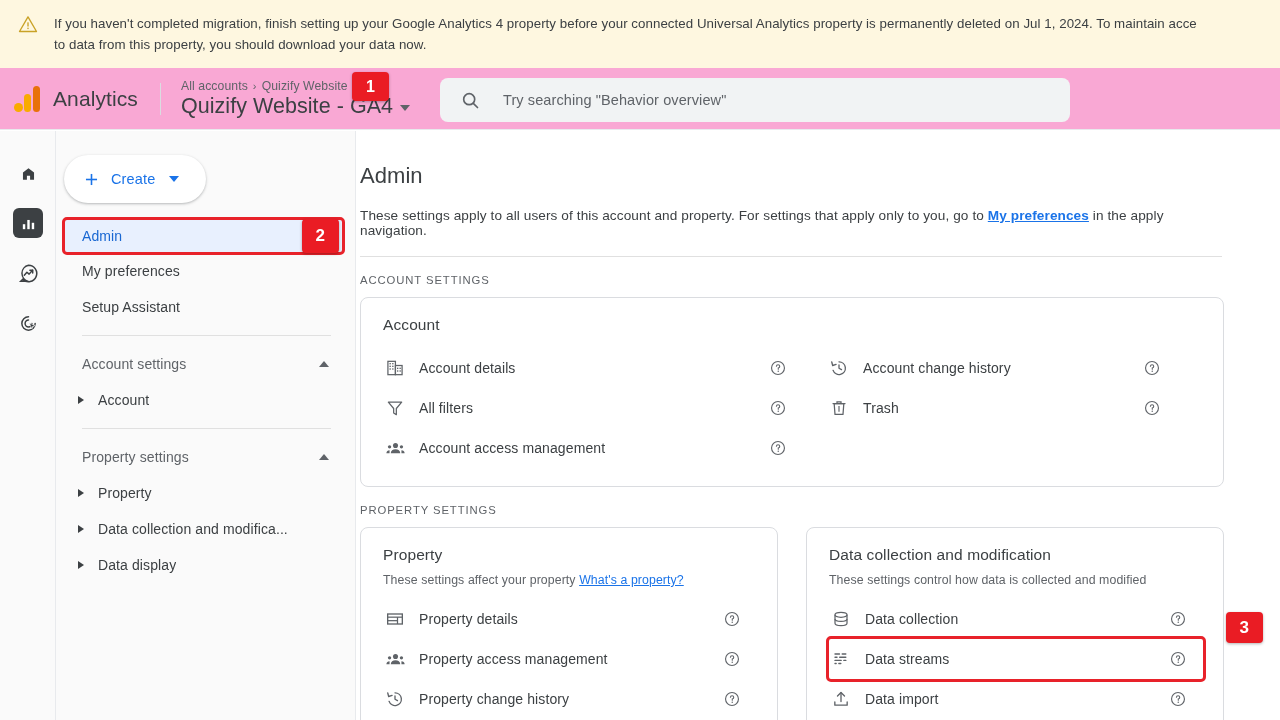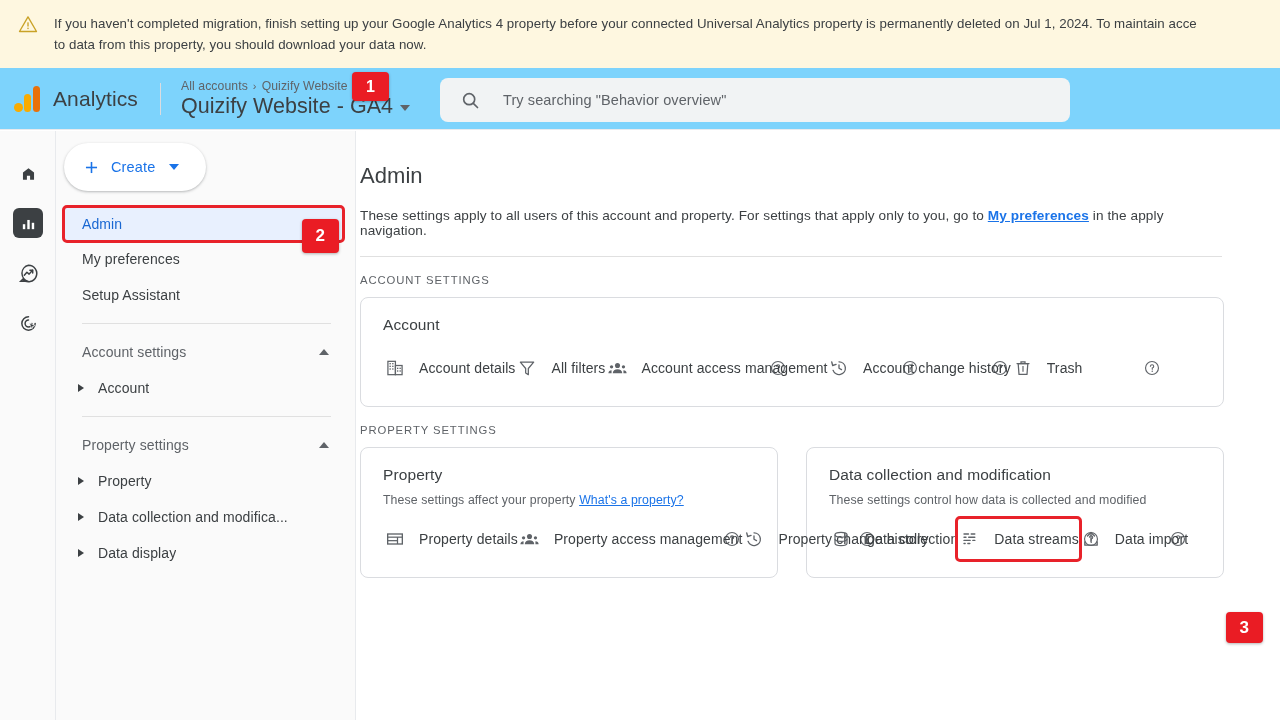--- a/index.html
+++ b/index.html
@@ -29,21 +29,21 @@
     color: #3c4043; letter-spacing: 0.05px;
     max-width: 1400px;
     white-space: normal;
   }
   .banner-line { display: block; white-space: nowrap; }
 
   
   .header {
     position: absolute; left: 0; top: 68px;
     width: 1280px; height: 62px;
-    background: #7dd3fc;
+    background: #f9a8d4;
     border-bottom: 1px solid #e8eaed;
     display: flex; align-items: center;
   }
   .ga-logo { margin-left: 14px; display: flex; align-items: flex-end; height: 26px; width: 28px; }
   .ga-logo .bar { width: 7px; border-radius: 3px 3px 3px 3px; margin-right: 2px; }
   .ga-logo .b1 { height: 9px;  background: #f9ab00; border-radius: 50%; width: 9px; margin-right: 1px;}
   .ga-logo .b2 { height: 18px; background: #f9ab00; border-radius: 4px; }
   .ga-logo .b3 { height: 26px; background: #e8710a; border-radius: 4px; }
   .brand {
     font-size: 21px; color: #3c4043; margin-left: 11px;
@@ -95,21 +95,21 @@
     background: transparent;
   }
   .rail-chip.active { background: #3c4043; }
 
   
   .sidebar {
     position: absolute; left: 56px; top: 131px;
     width: 300px; height: 589px;
     background: #fafafa;
     border-right: 1px solid #e8eaed;
-    padding-top: 0;
+    padding-top: 12px;
   }
   .create-btn {
     margin: 12px 0 0 8px;
     width: 142px; height: 48px;
     background: #fff; border-radius: 24px;
     box-shadow: 0 1px 3px rgba(60,64,67,.25), 0 1px 2px rgba(60,64,67,.12);
     display: flex; align-items: center; cursor: pointer;
     padding-left: 18px; gap: 10px;
   }
   .create-label { color: #1a73e8; font-size: 14.5px; letter-spacing: 0.15px; }
@@ -177,21 +177,21 @@
   }
 
   .card {
     border: 1px solid #dadce0; border-radius: 8px;
     background: #fff; margin: 11px 0 0 4px;
     padding: 18px 20px 18px 22px;
   }
   .card-title { font-size: 15.5px; color: #3c4043; letter-spacing: 0.1px; }
   .card-sub { font-size: 12.3px; color: #5f6368; margin-top: 9px; letter-spacing: 0.1px; }
   .card-rows { display: flex; margin-top: 14px; }
-  .col { display: flex; flex-direction: row; }
+  .col { display: flex; flex-direction: column; }
   .row {
     display: flex; align-items: center; height: 40px;
     cursor: pointer; position: relative;
   }
   .row-icon { width: 24px; flex: 0 0 24px; display: flex; align-items: center; justify-content: center; }
   .row-label { font-size: 14px; color: #3c4043; margin-left: 12px; letter-spacing: 0.1px; white-space: nowrap; }
   .row-help { position: absolute; display: flex; align-items: center; }
   .row.highlighted {
     outline: 3px solid #e8222a; border-radius: 2px;
   }

